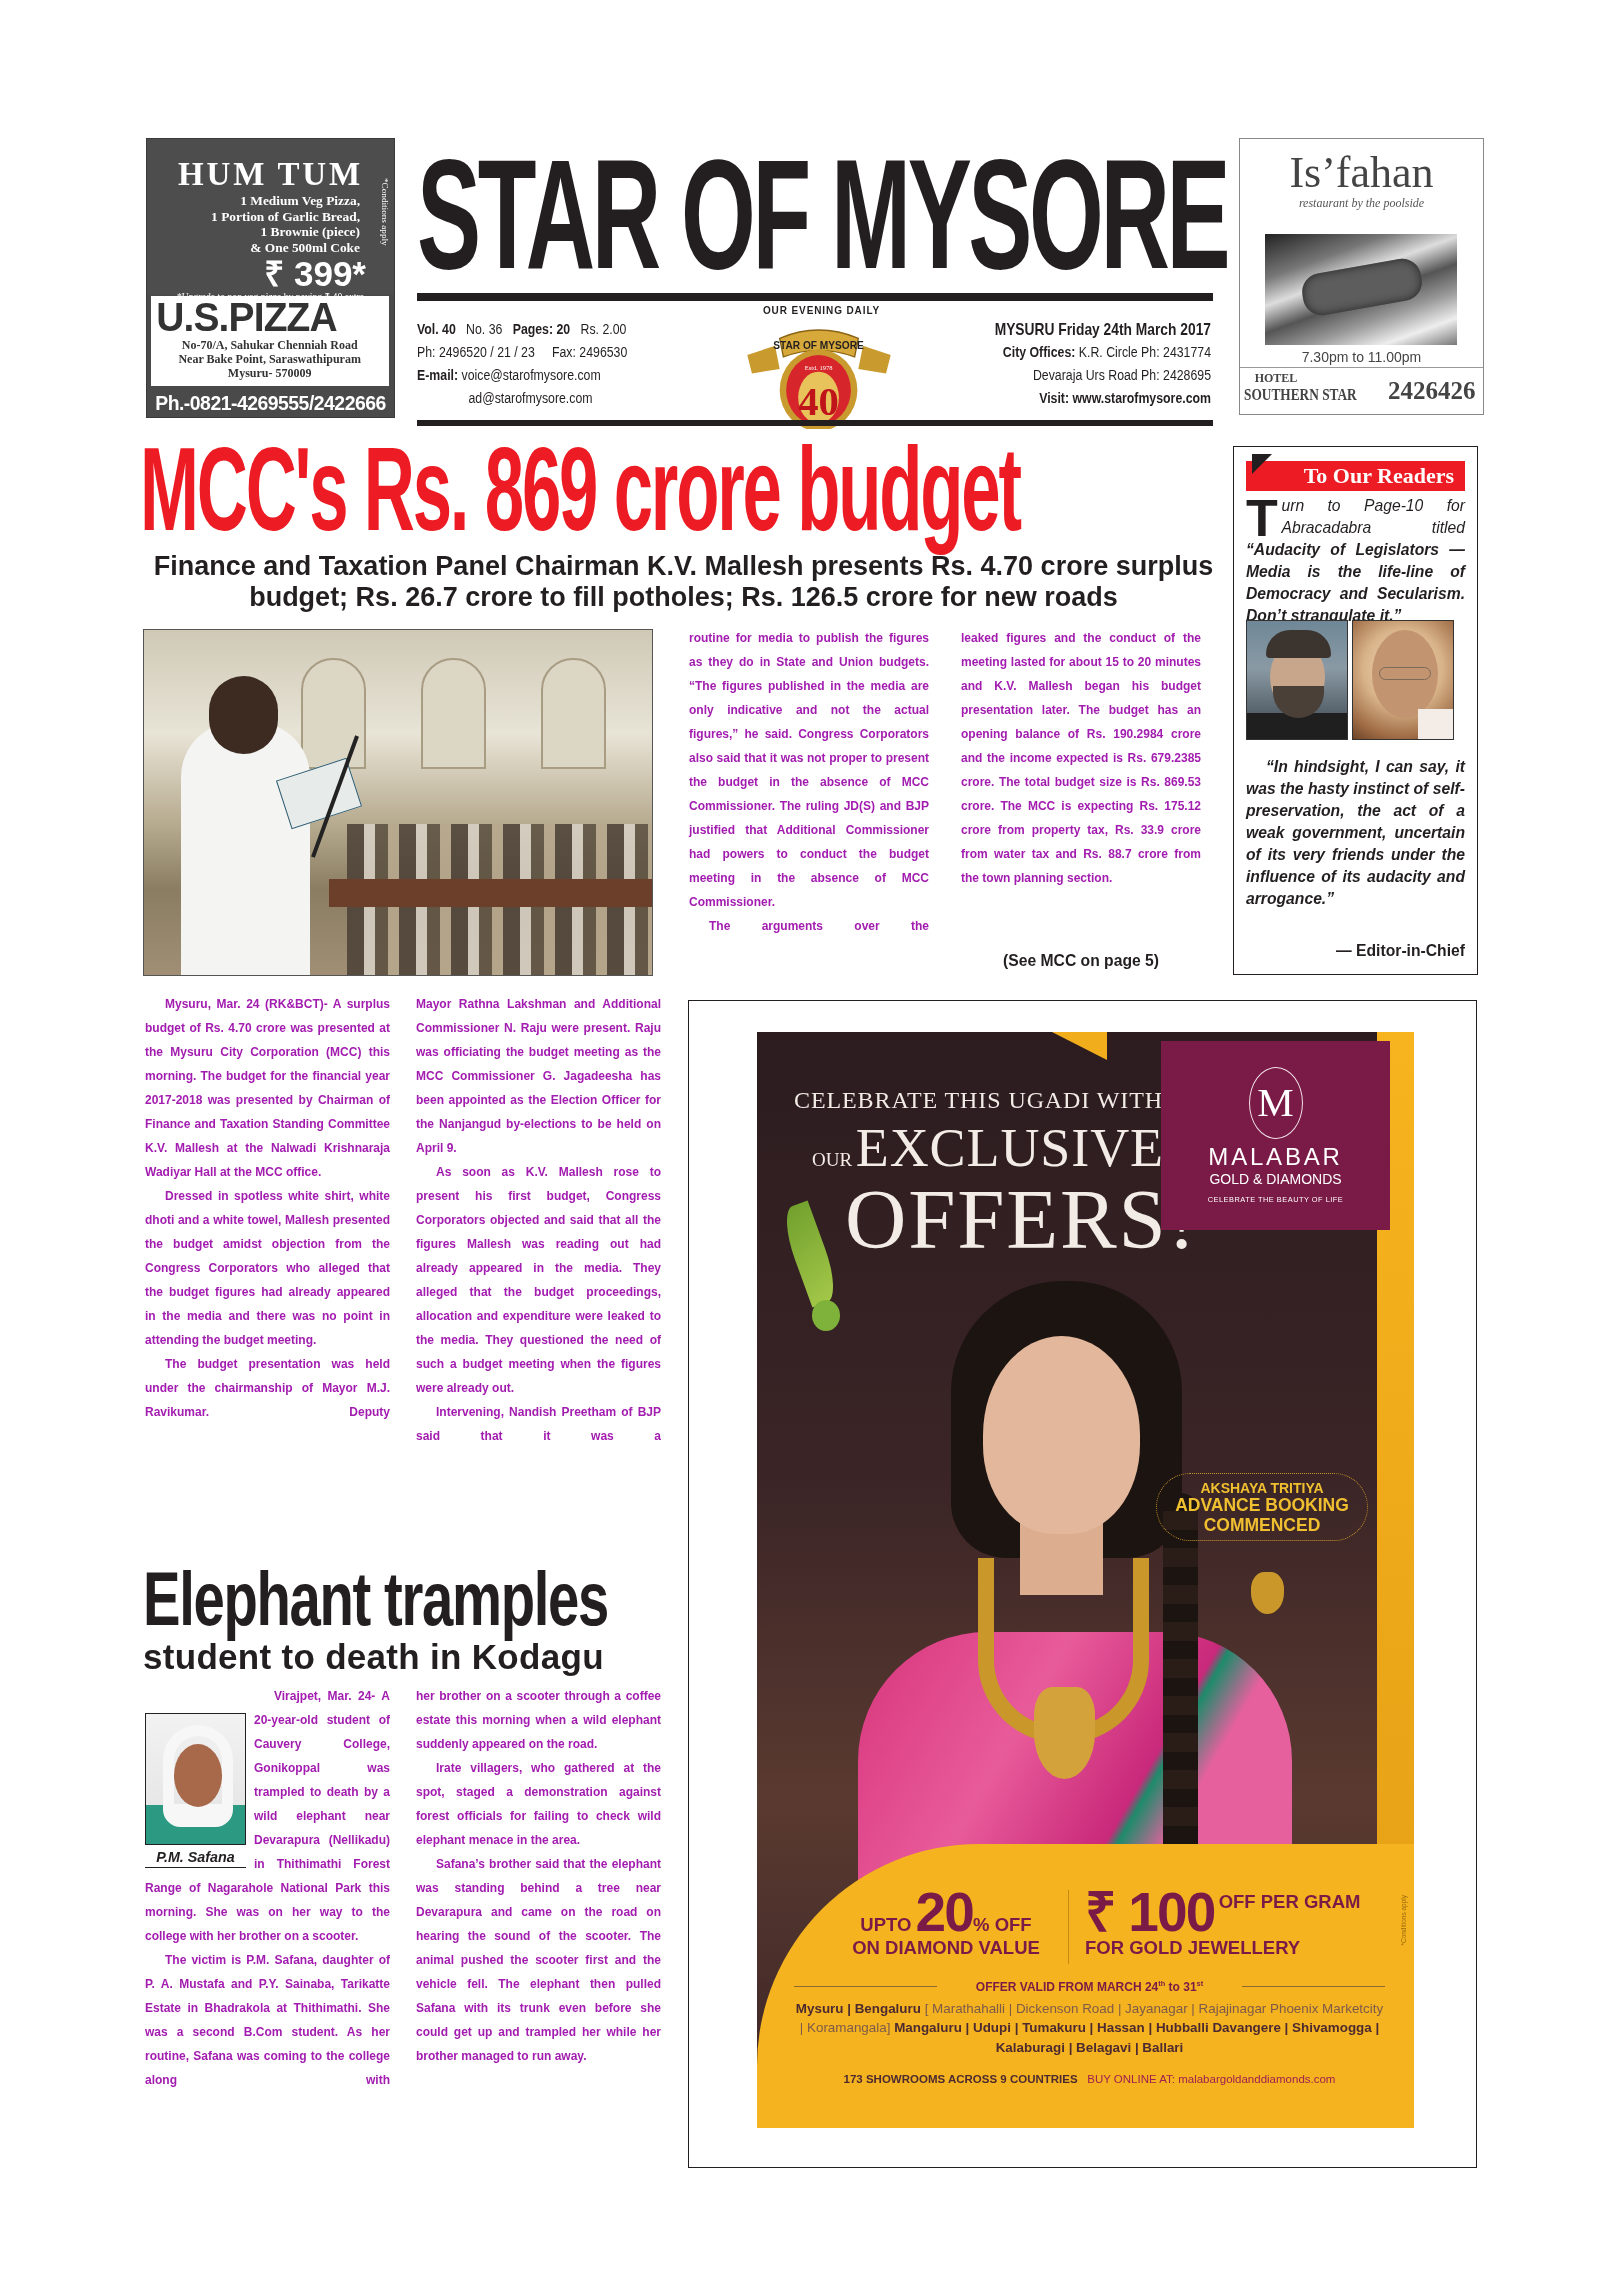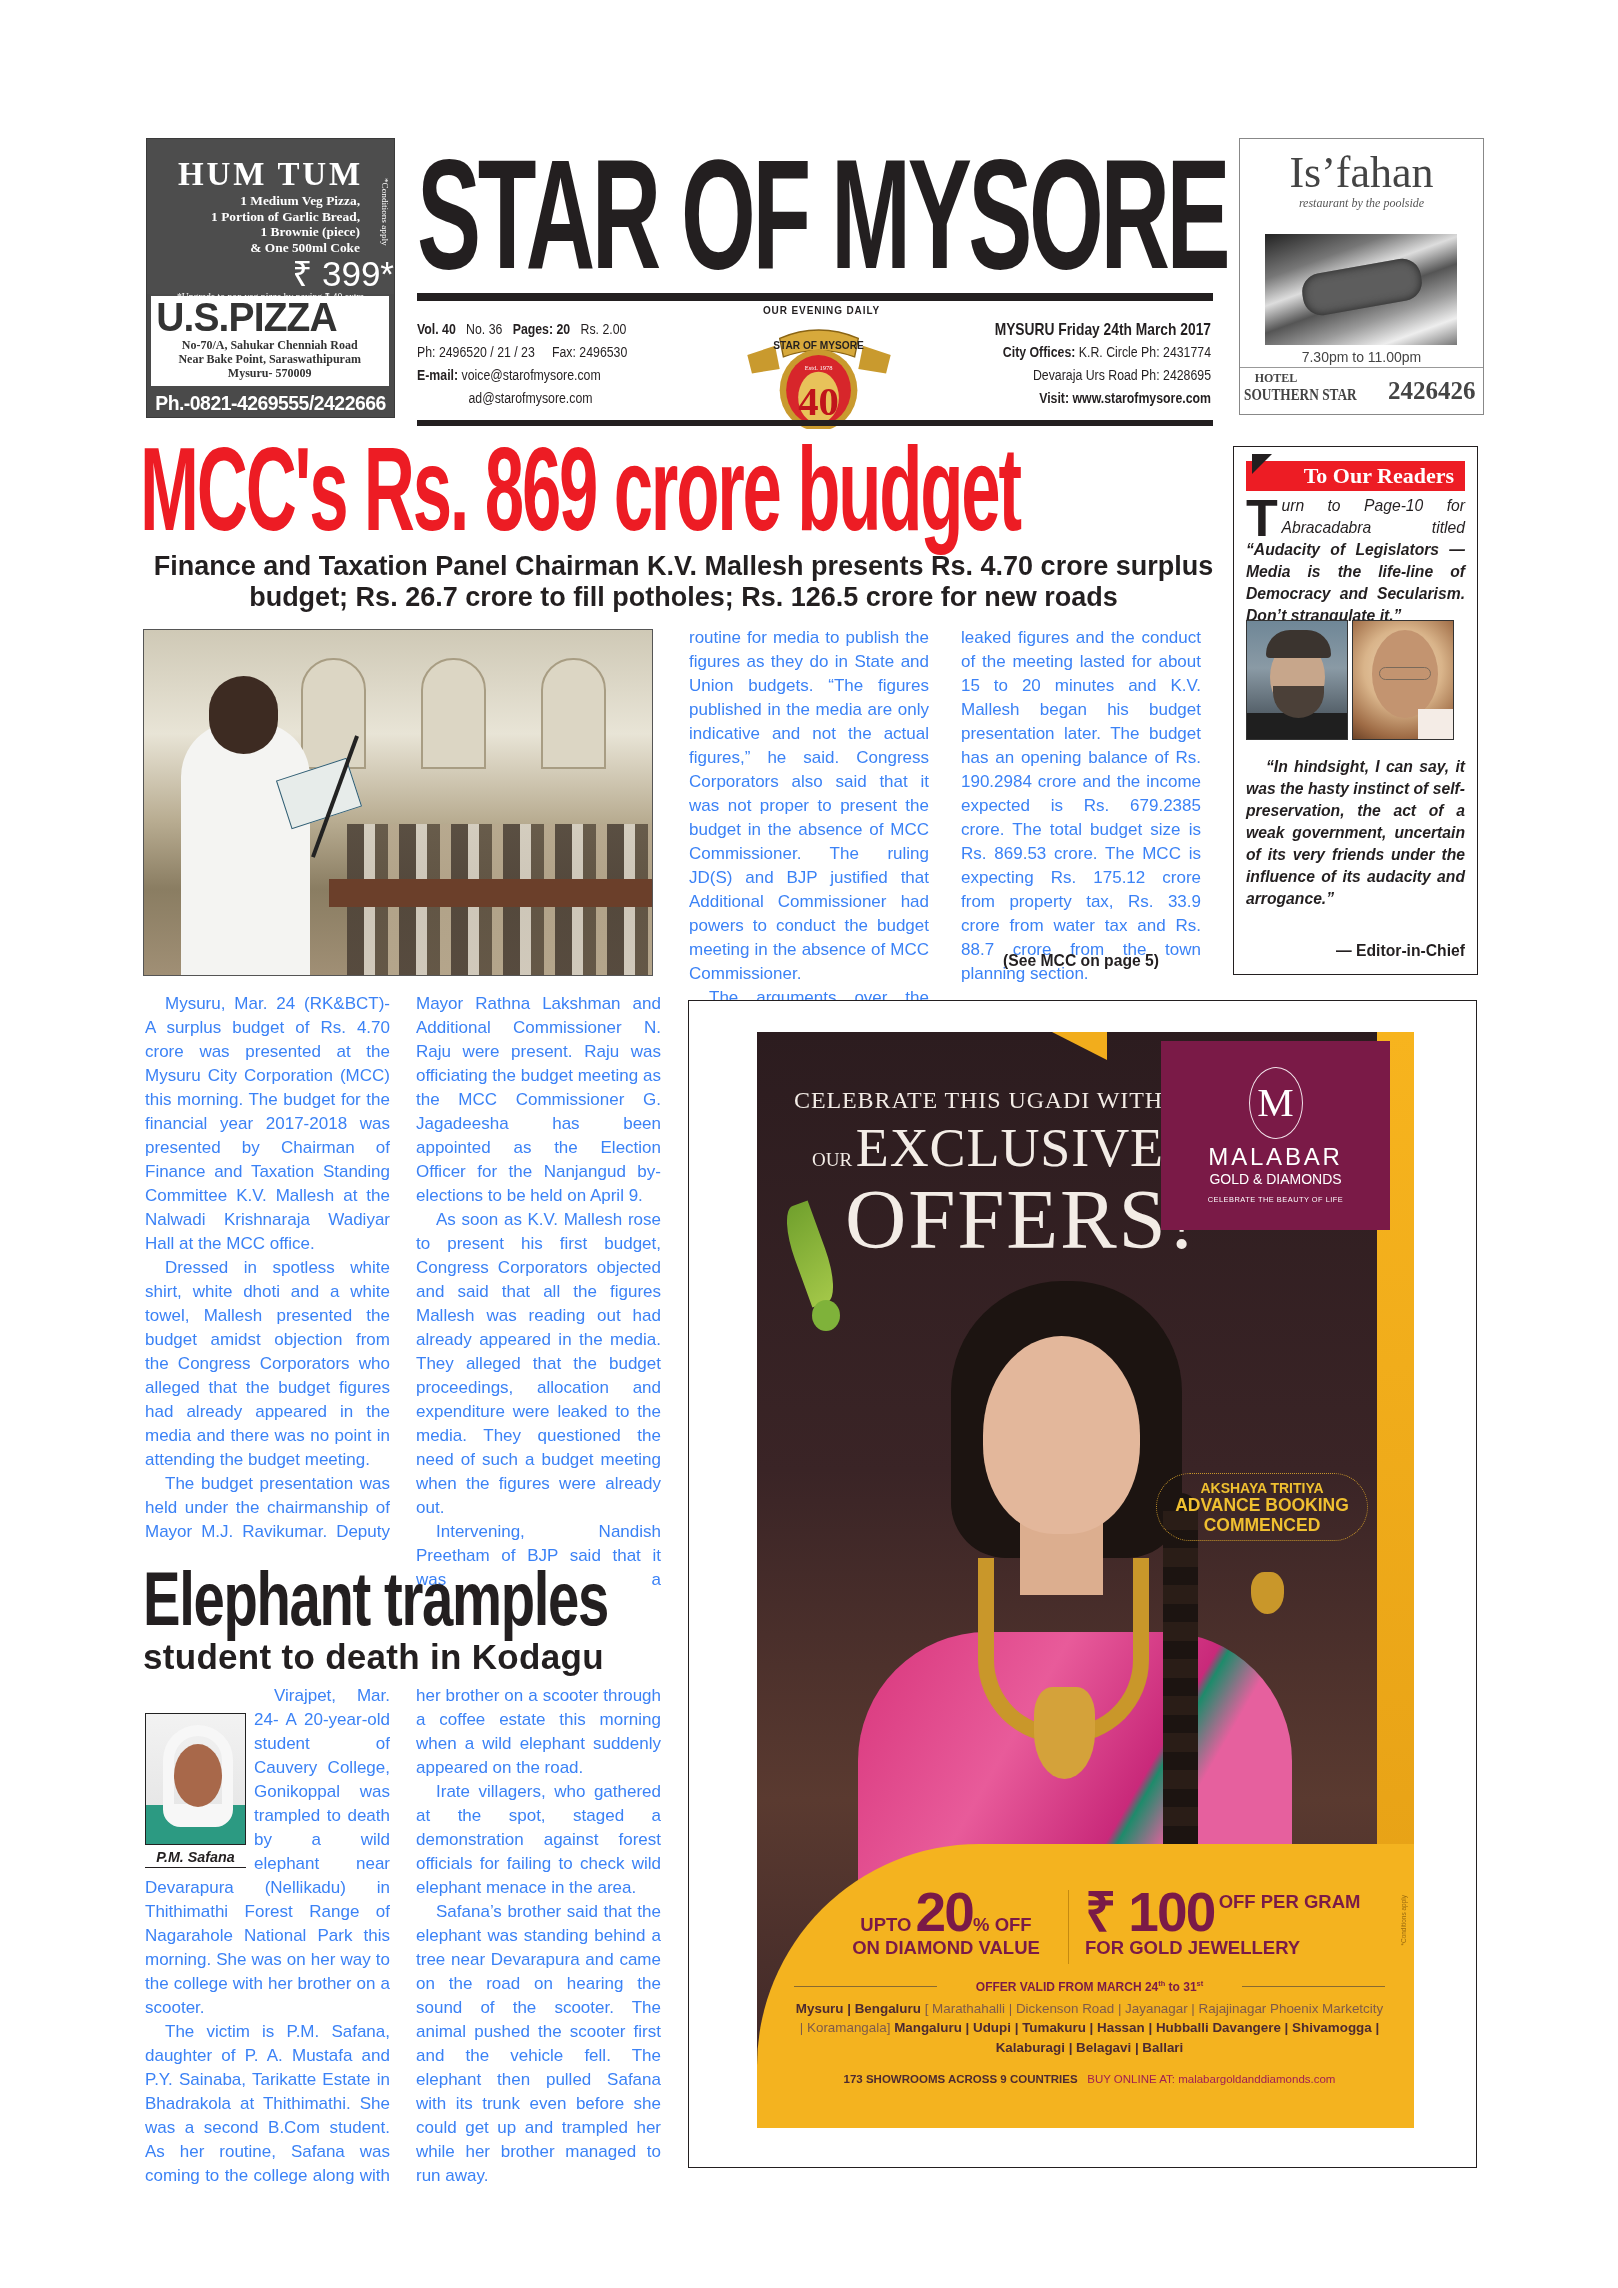--- a/index.html
+++ b/index.html
@@ -5,21 +5,21 @@
   * { box-sizing: border-box; margin: 0; padding: 0; }
   html, body { width: 1619px; height: 2289px; background: #ffffff; }
   body { position: relative; font-family: "Liberation Sans", sans-serif; color: #231f20; overflow: hidden; }
   .abs { position: absolute; }
 
   
   #ad-left { left: 146px; top: 138px; width: 249px; height: 280px; border: 1.8px solid #3a3a3a; background: #4a4a4a; }
   #ad-left .top { position: absolute; left: 0; top: 0; width: 100%; height: 155px; background: #4d4d4d; color: #fff; }
   #ad-left .brand { font-family: "Liberation Serif", serif; font-weight: bold; font-size: 33px; letter-spacing: 2.8px; text-align: center; margin-top: 17px; }
   #ad-left .lines { font-family: "Liberation Serif", serif; font-weight: bold; font-size: 13.4px; line-height: 15.7px; text-align: right; padding-right: 34px; }
-  #ad-left .price { font-family: "Liberation Sans", sans-serif; font-weight: normal; font-size: 35px; text-align: right; line-height: 35px; }
+  #ad-left .price { font-family: "Liberation Sans", sans-serif; font-weight: bold; font-size: 35px; text-align: right; padding-right: 28px; line-height: 35px; }
   #ad-left .note { font-family: "Liberation Serif", serif; font-size: 9.7px; text-align: center; line-height: 11px; }
   #ad-left .vert { position: absolute; right: 3.7px; top: 39px; writing-mode: vertical-rl; font-family: "Liberation Serif", serif; font-size: 9.2px; color: #fff; }
   #ad-left .mid { position: absolute; left: 3.7px; top: 157px; width: 238px; height: 90px; background: #fff; }
   #ad-left .logo { font-family: "Liberation Sans", sans-serif; font-weight: 900; font-size: 41px; color: #333; letter-spacing: -0.9px; line-height: 42px; padding-left: 5.5px; transform: scaleX(0.95); transform-origin: left; }
   #ad-left .addr { font-family: "Liberation Serif", serif; font-weight: bold; font-size: 12px; line-height: 14px; text-align: center; color: #333; }
   #ad-left .phone { position: absolute; left: 0; bottom: 1.8px; width: 100%; text-align: center; color: #fff; font-weight: bold; font-size: 19.4px; letter-spacing: -0.5px; }
 
   
   #masthead { left: 417px; top: 137px; width: 794px; height: 157px; }
   #masthead .title { font-family: "Liberation Sans", sans-serif; font-weight: bold; font-size: 155px; line-height: 155px; color: #231f20; letter-spacing: -5.5px; white-space: nowrap; transform: scaleX(0.62) scaleY(1.0); transform-origin: left top; }
@@ -58,21 +58,21 @@
     background: linear-gradient(180deg, #cfc9b6 0%, #e8e4d6 30%, #b9ad92 55%, #8a7d62 75%, #a08f75 100%); }
   #main-photo .window { position: absolute; top: 28px; width: 65px; height: 111px; background: #dcd6c4; border: 2.8px solid #a89d83; border-radius: 32px 32px 0 0; }
   #main-photo .crowd { position: absolute; left: 203px; top: 194px; width: 307px; height: 153px; background: repeating-linear-gradient(90deg, #4a3f35 0 16.6px, #d9d3c7 16.6px 28px, #5a4e3f 28px 41px, #b8a98f 41px 52px); opacity: 0.85; }
   #main-photo .desk { position: absolute; left: 185px; top: 249px; width: 326px; height: 28px; background: #6b3f2a; }
   #main-photo .man { position: absolute; left: 37px; top: 92px; width: 129px; height: 255px; background: #f4f4f2; border-radius: 55px 55px 0 0; }
   #main-photo .head { position: absolute; left: 65px; top: 46px; width: 69px; height: 78px; background: #3d2b22; border-radius: 37px; }
   #main-photo .book { position: absolute; left: 138px; top: 138px; width: 74px; height: 51px; background: #e7ecea; border: 1.8px solid #2f5d73; transform: rotate(-18deg); }
   #main-photo .mic { position: absolute; left: 189px; top: 102px; width: 3.7px; height: 129px; background: #222; transform: rotate(20deg); }
 
   
-  .col { position: absolute; font-family: "Liberation Sans", sans-serif; font-size: 17px; line-height: 24px; text-align: justify; color: #3b82f6; hyphens: manual; }
+  .col { position: absolute; font-family: "Liberation Sans", sans-serif; font-size: 12px; line-height: 24px; text-align: justify; color: #a21caf; hyphens: manual; font-weight: bold; }
   .col p { text-indent: 20px; }
   .col p.noindent { text-indent: 0; }
   #col-a1 { left: 145px; top: 992px; width: 245px; }
   #col-a2 { left: 416px; top: 992px; width: 245px; }
   #col-a3 { left: 689px; top: 626px; width: 240px; }
   #col-a4 { left: 961px; top: 626px; width: 240px; }
   #see-more { position: absolute; left: 961px; top: 952px; width: 240px; text-align: center; font-weight: bold; font-size: 15.7px; }
 
   
   #readers { left: 1233px; top: 446px; width: 245px; height: 529px; border: 1.8px solid #231f20; background: #fff; }

